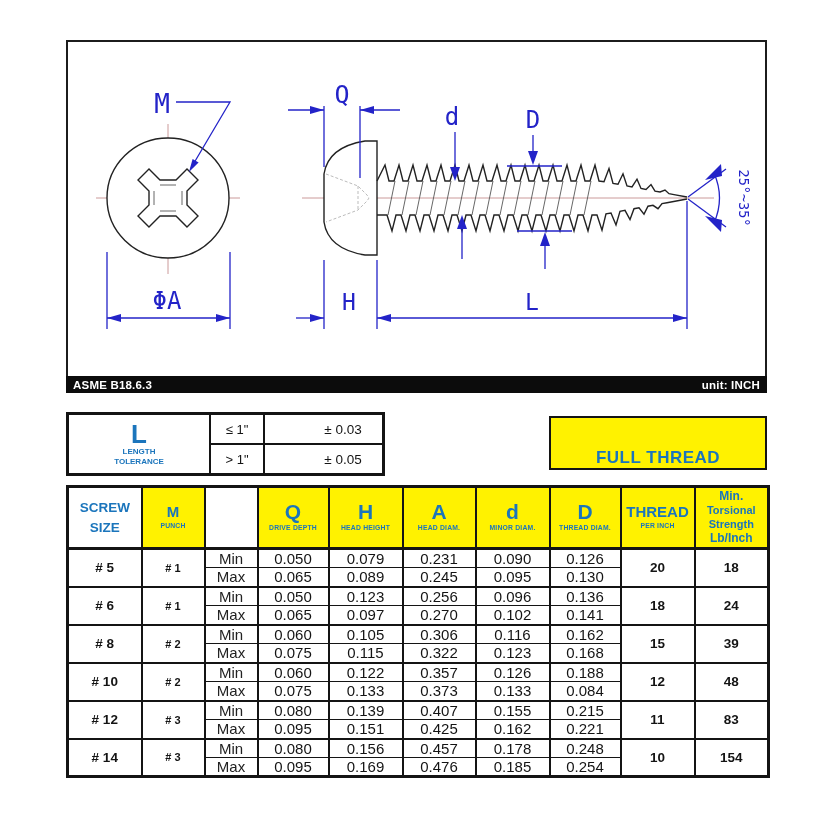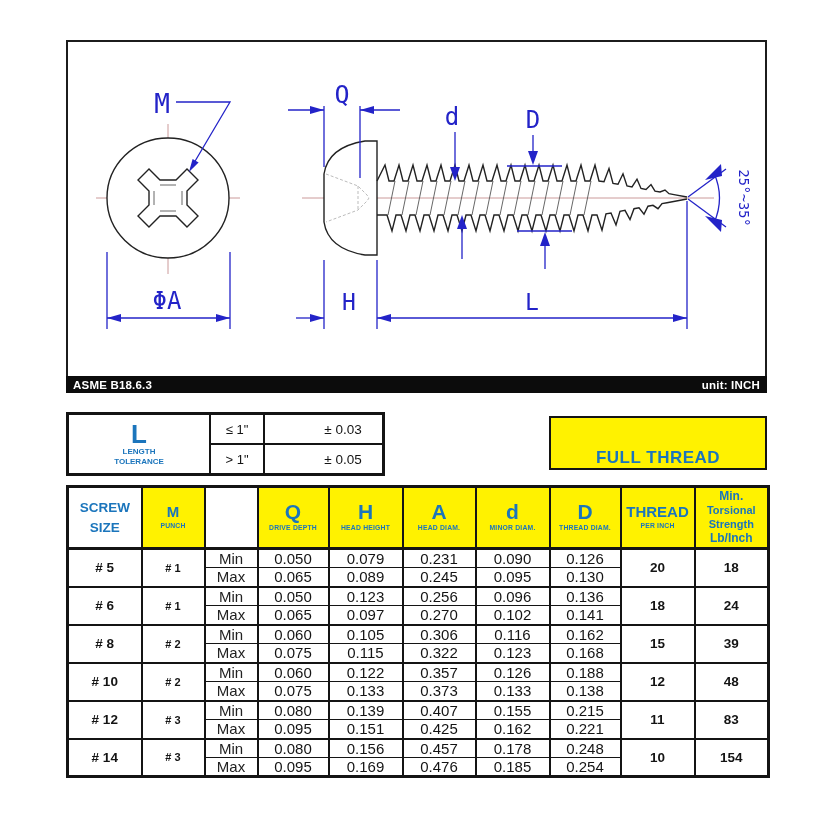--- a/index.html
+++ b/index.html
@@ -306,21 +306,21 @@
         <td class="v">0.188</td>
         <td class="tpi" rowspan="2">12</td>
         <td class="str" rowspan="2">48</td>
       </tr>
     <tr class="rmax">
         <td class="mm">Max</td>
         <td class="v">0.075</td>
         <td class="v">0.133</td>
         <td class="v">0.373</td>
         <td class="v">0.133</td>
-        <td class="v">0.138</td>
+        <td class="v">0.084</td>
       </tr>
 
     <tr class="rmin">
         <td class="size" rowspan="2"># 12</td>
         <td class="punch" rowspan="2"># 3</td>
         <td class="mm">Min</td>
         <td class="v">0.080</td>
         <td class="v">0.139</td>
         <td class="v">0.407</td>
         <td class="v">0.155</td>

